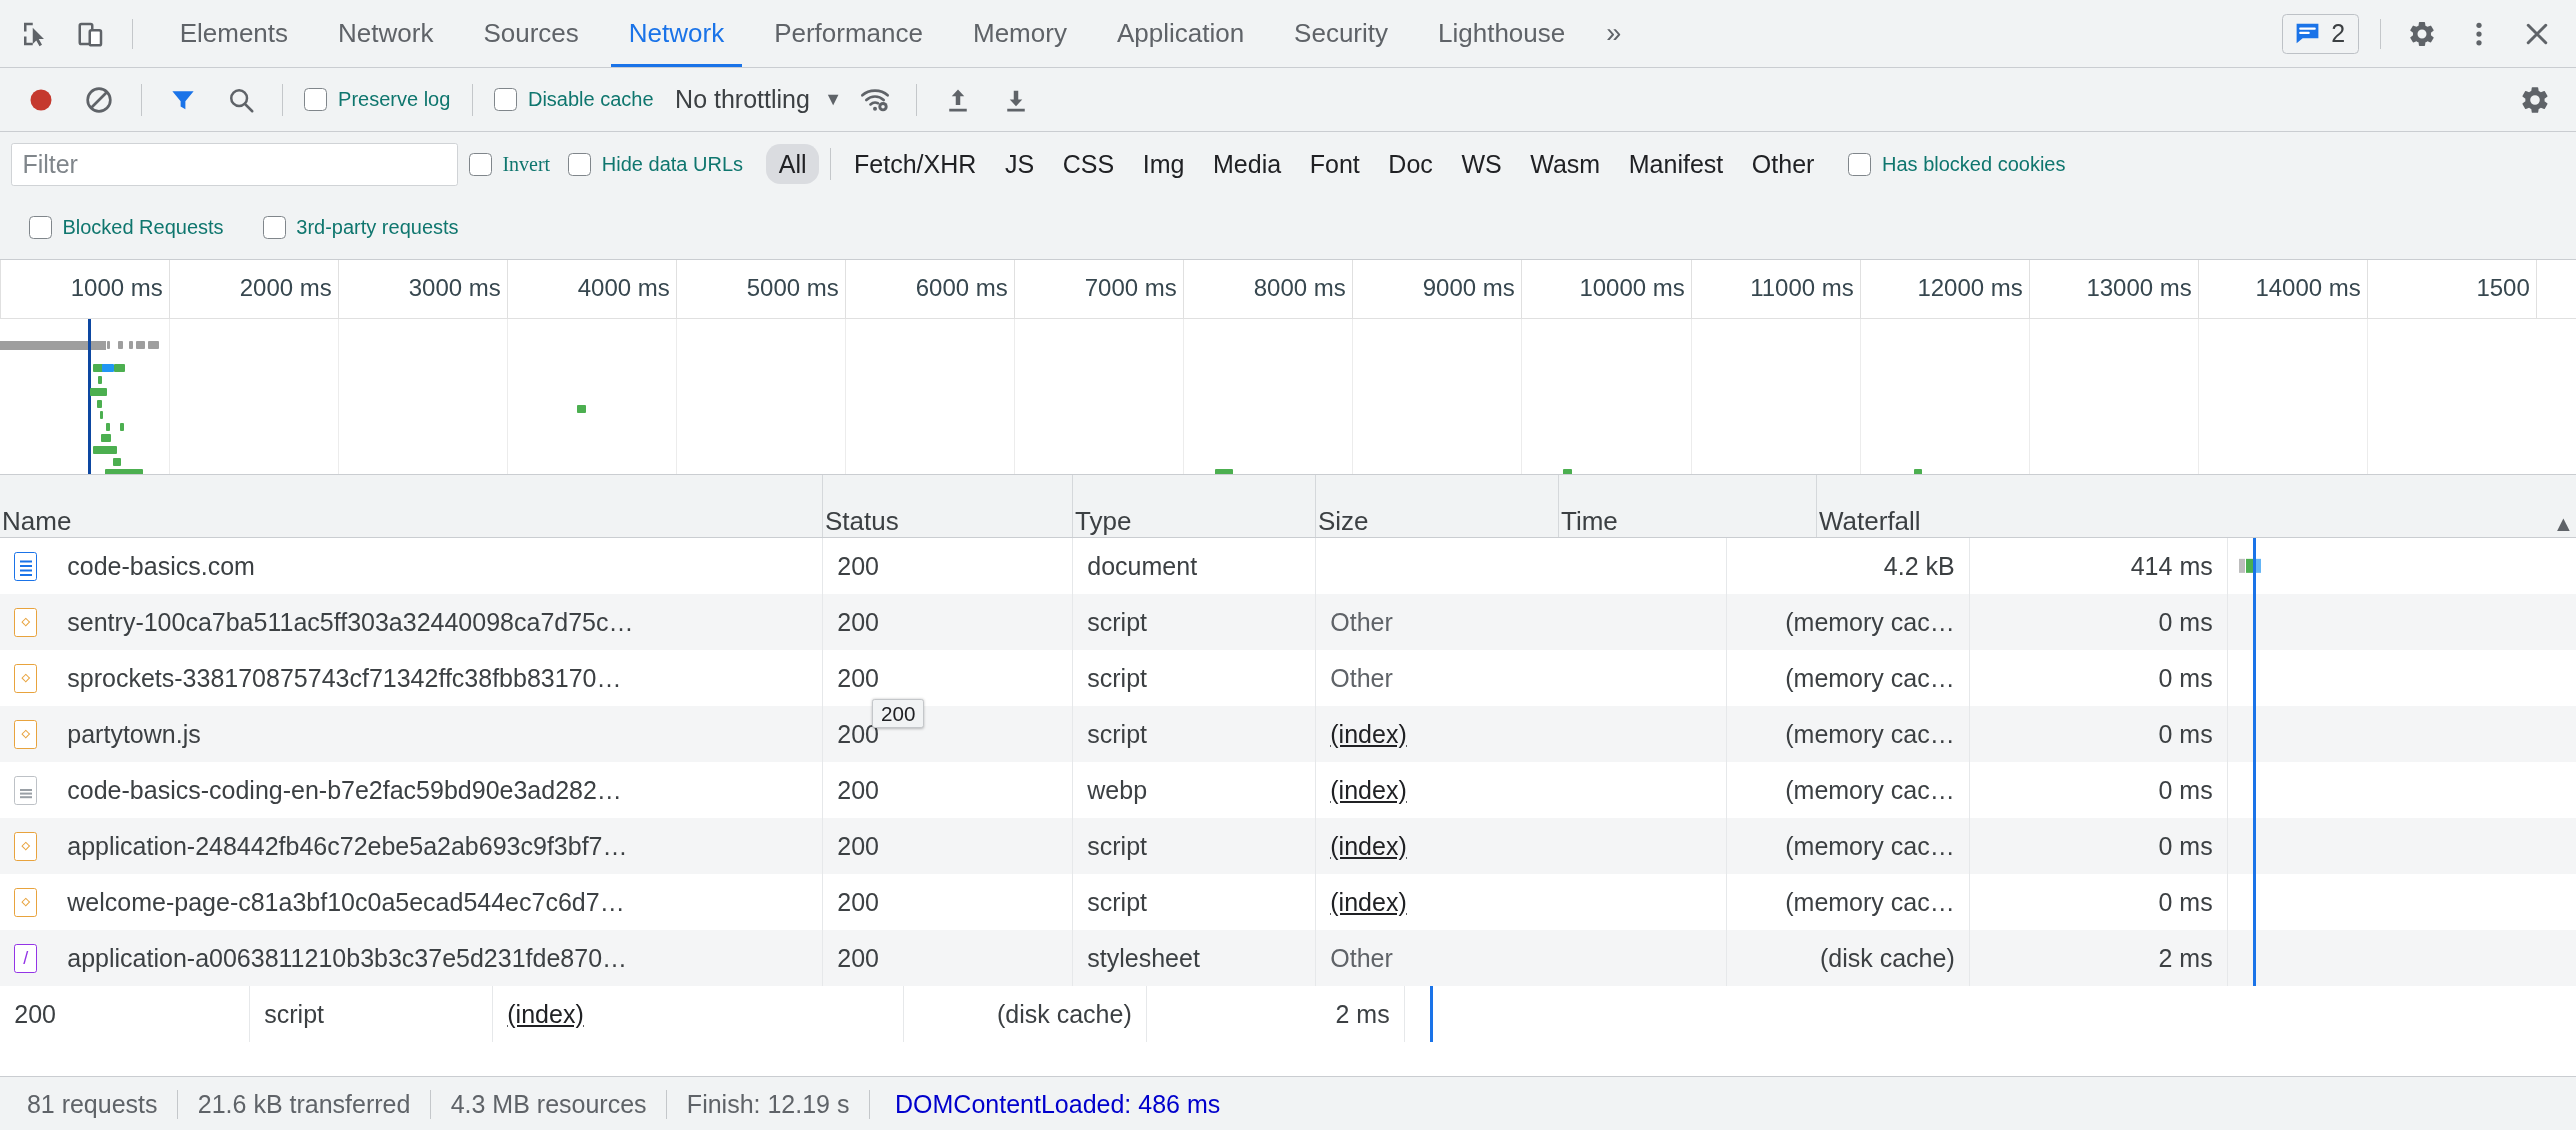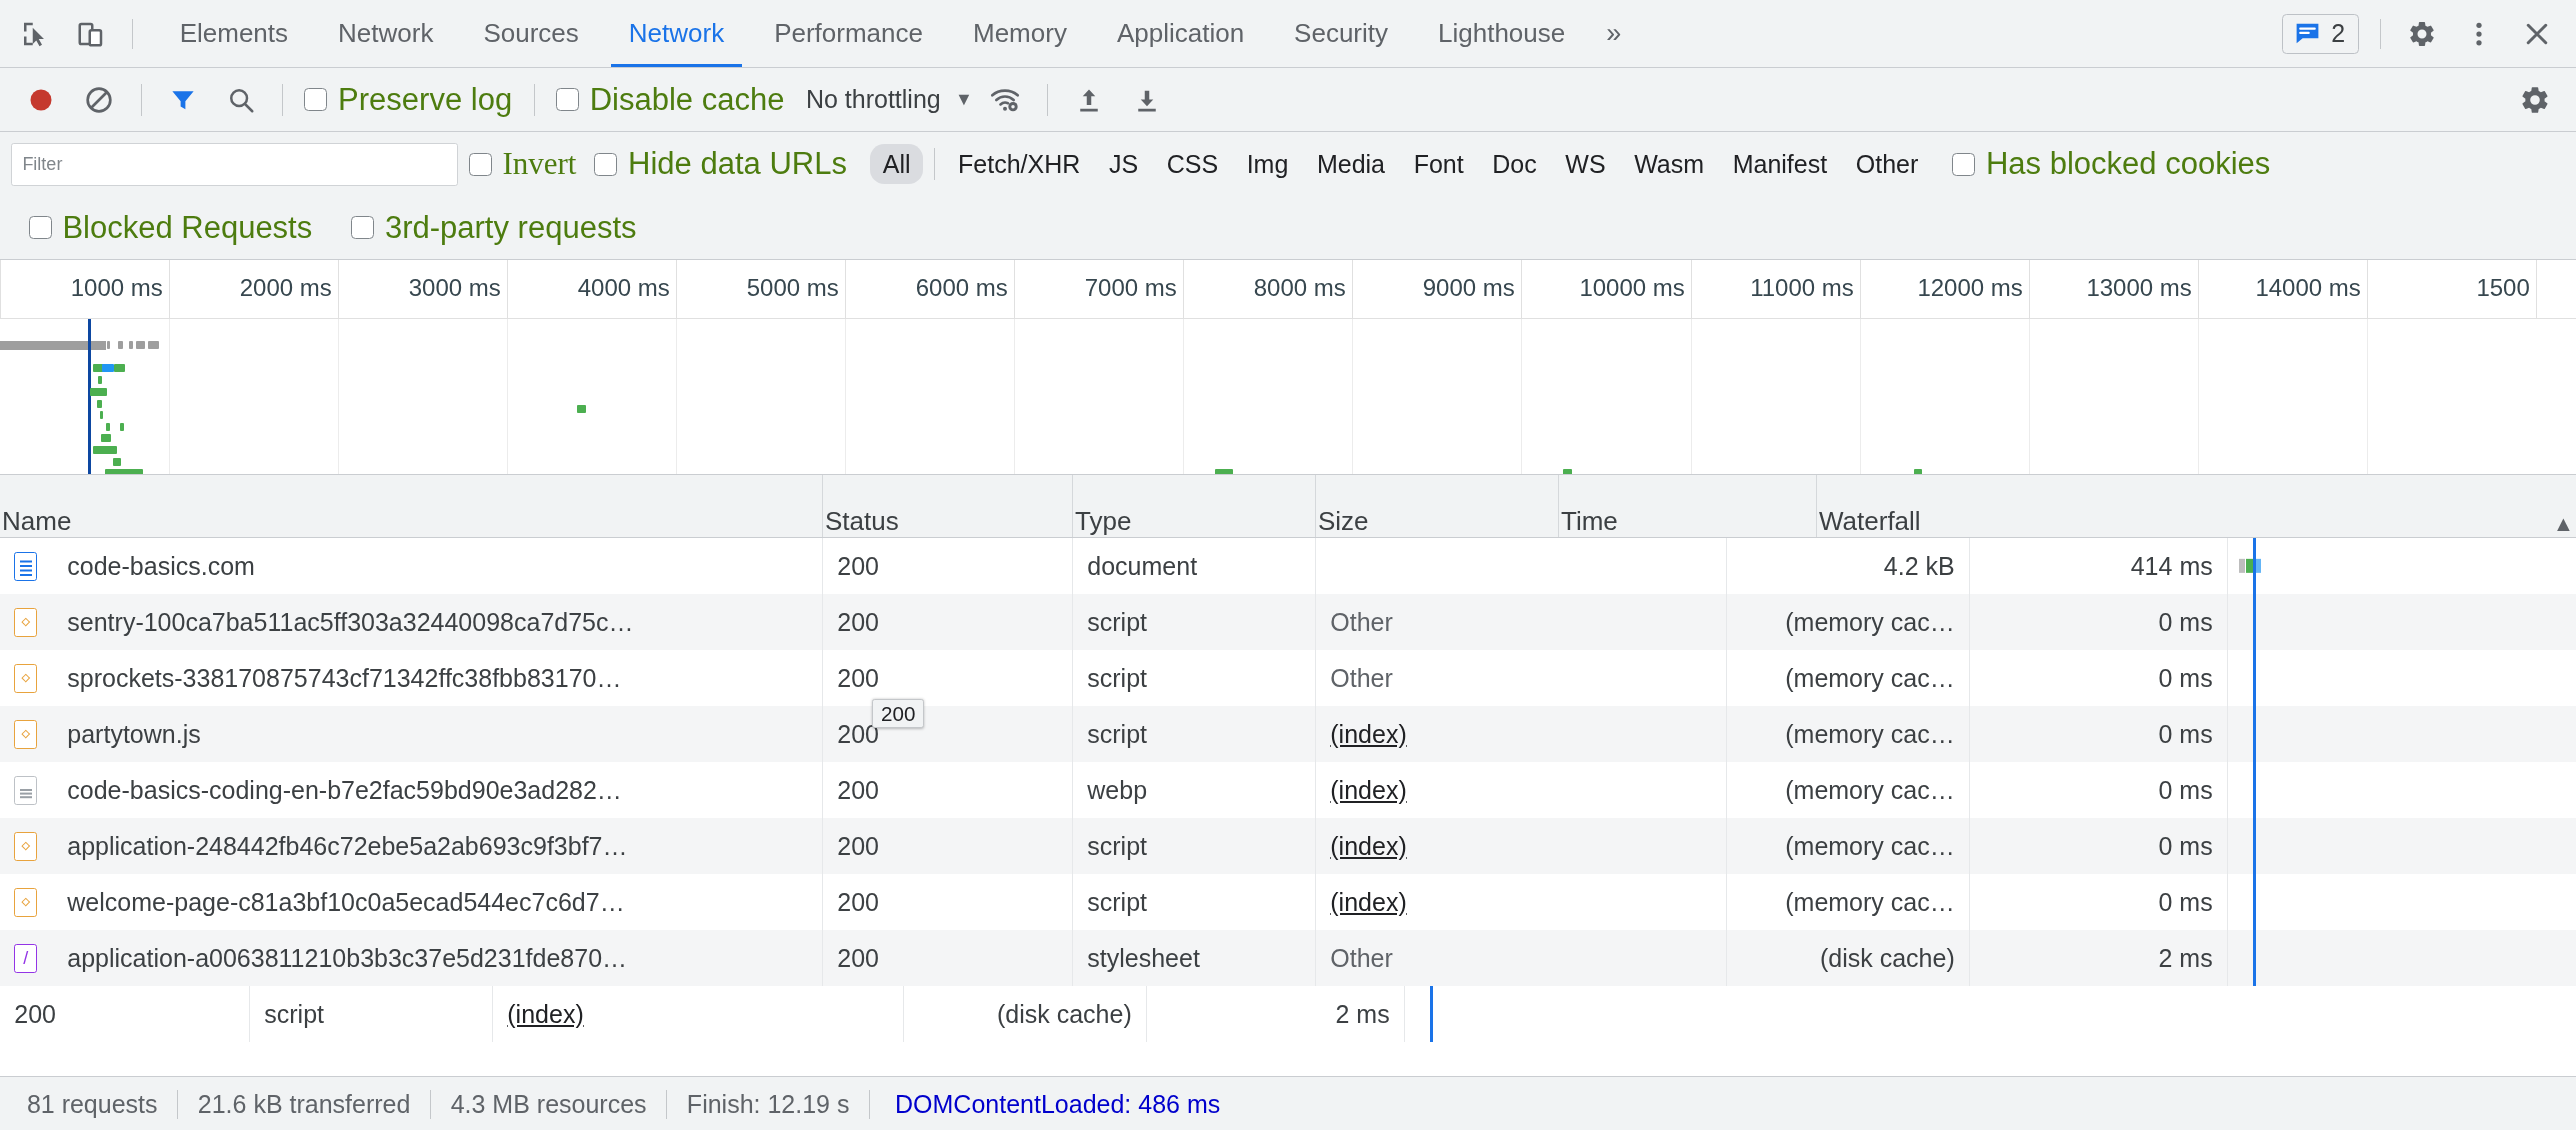--- a/index.html
+++ b/index.html
@@ -54,37 +54,37 @@
     border-bottom: 0.9px solid #cacdd1;
   }
   .tool-btn { width:47px; height:47px; display:flex; align-items:center; justify-content:center;
     border-radius:3.6px; cursor:pointer; margin: 0 5.4px; }
   .v-sep { width:0.9px; height:32px; background:#c4c7ca; margin: 0 12.5px; }
   .chk-wrap { display:flex; align-items:center; gap:10.7px; cursor:pointer; margin: 0 9px; white-space:nowrap;}
   .chk {
     width: 23px; height: 23px; border: 1.8px solid #80868b; border-radius: 4.5px;
     background:#fff; flex: none;
   }
-  .chk-label { font-size: 31px; color: #4d7c0f; }
+  .chk-label { font-size: 20px; color: #0f766e; }
   .throttle {
     display:flex; align-items:center; gap: 14.3px; margin-left: 12.5px; cursor:pointer;
     font-size: 25px; color:#3c4043; white-space:nowrap;
   }
   .caret { font-size: 18px; color: #5f6368; }
   .toolbar-right { margin-left:auto; display:flex; align-items:center; }
 
   
   .filter-row {
     height: 64px; min-height:64px; background:#f1f3f4;
     display:flex; align-items:center; padding: 0 10.7px;
   }
   .filter-input {
     width: 447px; height: 43px; background:#fff;
     border: 0.9px solid #d0d3d6; border-radius: 2.7px;
-    font-size: 18px; color: #3c4043; padding: 0 10.7px;
+    font-size: 25px; color: #3c4043; padding: 0 10.7px;
     font-family: "Liberation Sans", sans-serif;
   }
   .filter-input::placeholder { color: #80868b; }
   .ftypes { display:flex; align-items:center; margin-left: 12.5px; }
   .ftype {
     font-size: 25px; color: #202124; padding: 5.4px 12.5px; border-radius: 14.3px;
     cursor: pointer; white-space: nowrap; margin: 0 1.8px;
   }
   .ftype.selected { background: #dadce0; }
 

